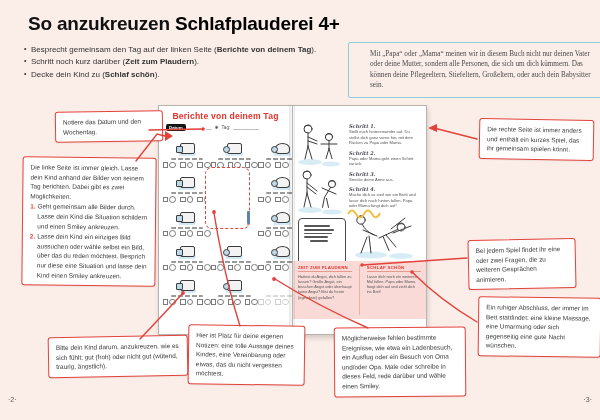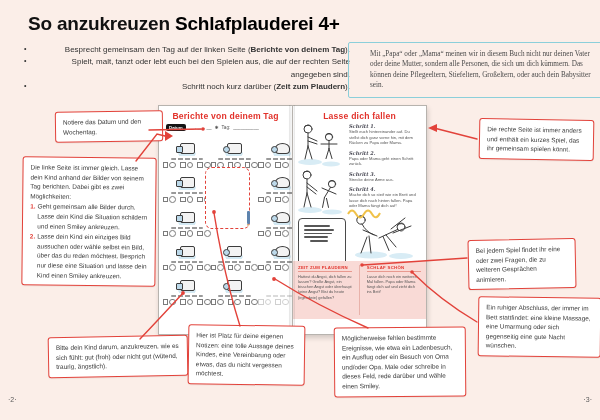--- a/index.html
+++ b/index.html
@@ -3,21 +3,21 @@
 <meta charset="utf-8">
 <style>
   html,body{margin:0;padding:0;}
   body{width:600px;height:420px;background:#fbeee8;font-family:"Liberation Sans",sans-serif;position:relative;overflow:hidden;color:#3a3a3a;}
   .abs{position:absolute;}
   
   .title{left:28px;top:13px;font-size:19px;font-weight:bold;letter-spacing:-0.2px;color:#111;}
   .title .red{color:#000000;}
   
   .bullets{left:24px;top:44px;width:326px;font-size:8px;line-height:1.55;color:#333;}
-  .bullets .li{padding-left:7px;position:relative;text-align:right;}
+  .bullets .li{padding-left:7px;position:relative;}
   .bullets .li::before{content:"•";position:absolute;left:0;top:0;font-size:7px;color:#333;}
   
   .infobox{left:348px;top:42px;width:224px;border:1.5px solid #8bcfda;border-radius:2px;padding:6px 21px;font-family:"Liberation Serif",serif;font-size:7.2px;line-height:1.45;color:#4a4a4a;background:transparent;}
   
   .callout{background:#fff;border:1.6px solid #e2423a;border-radius:3px;padding:5px 7px;font-size:6.4px;line-height:1.5;color:#3a3a3a;box-shadow:0 1px 1px rgba(0,0,0,.05);}
   .co-notiere{left:55px;top:111px;width:92px;transform:rotate(-0.8deg);}
   .co-linke{left:22px;top:157px;width:118px;transform:rotate(0.6deg);}
   .co-linke .item{display:flex;gap:2px;margin-top:1px;}
   .num{color:#e2423a;font-weight:bold;flex:0 0 auto;}
   .co-bitte{left:48px;top:336px;width:124px;transform:rotate(-1deg);}
@@ -74,22 +74,22 @@
 </head>
 <body>
 
 <div class="abs title">
   <span>So anzukreuzen</span>
   <span class="red">Schlafplauderei 4+</span>
 </div>
 
 <div class="abs bullets">
   <div class="li"><span>Besprecht gemeinsam den Tag auf der linken Seite (</span><b>Berichte von deinem Tag</b><span>).</span></div>
-  <div class="li"><span>Spielt, malt, tanzt oder lebt euch bei den Spielen aus, die auf der rechten Seite angegeben sind.</span><b></b><span></span></div>
   <div class="li"><span>Schritt noch kurz darüber (</span><b>Zeit zum Plaudern</b><span>).</span></div>
+  <div class="li"><span>Decke dein Kind zu (</span><b>Schlaf schön</b><span>).</span></div>
 </div>
 
 <div class="abs infobox">
   <span>Mit „Papa“ oder „Mama“ meinen wir in diesem Buch nicht nur deinen Vater oder deine Mutter, sondern alle Personen, die sich um dich kümmern. Das können deine Pflegeeltern, Stiefeltern, Großeltern, oder auch dein Babysitter sein.</span>
 </div>
 
 <div class="abs book">
   <div class="page page-left">
     <div class="pg-header">Berichte von deinem Tag</div>
     <div class="datum-row">
@@ -336,21 +336,20 @@
             </span>
           </div>
         </div>
       </div>
     <div class="notes-field">
       <div class="pencil"></div>
     </div>
   </div>
 
   <div class="page page-right">
-    <div class="pg-header">Lasse dich fallen</div>
 
     <svg class="fig" style="left:2px;top:16px;" width="54" height="94" viewBox="0 0 54 94">
       <ellipse cx="15" cy="40" rx="12" ry="3" fill="#d8ecf5"></ellipse>
       <ellipse cx="36" cy="42" rx="9" ry="2.6" fill="#d8ecf5"></ellipse>
       <g stroke="#3b3b3b" stroke-width="1" fill="none" stroke-linecap="round">
         <circle cx="13" cy="7" r="4" fill="#fff"></circle>
           <path d="M9.5,5 a4,3.4 0 0 1 7,0"></path>
         <path d="M13,11 v13 M13,15 l9,4 M13,19 l9,3 M13,24 l-3,13 M13,24 l4,13"></path>
         <circle cx="34" cy="15" r="3.6" fill="#fff"></circle>
           <path d="M31,13 a3.6,3 0 0 1 6,0"></path>

